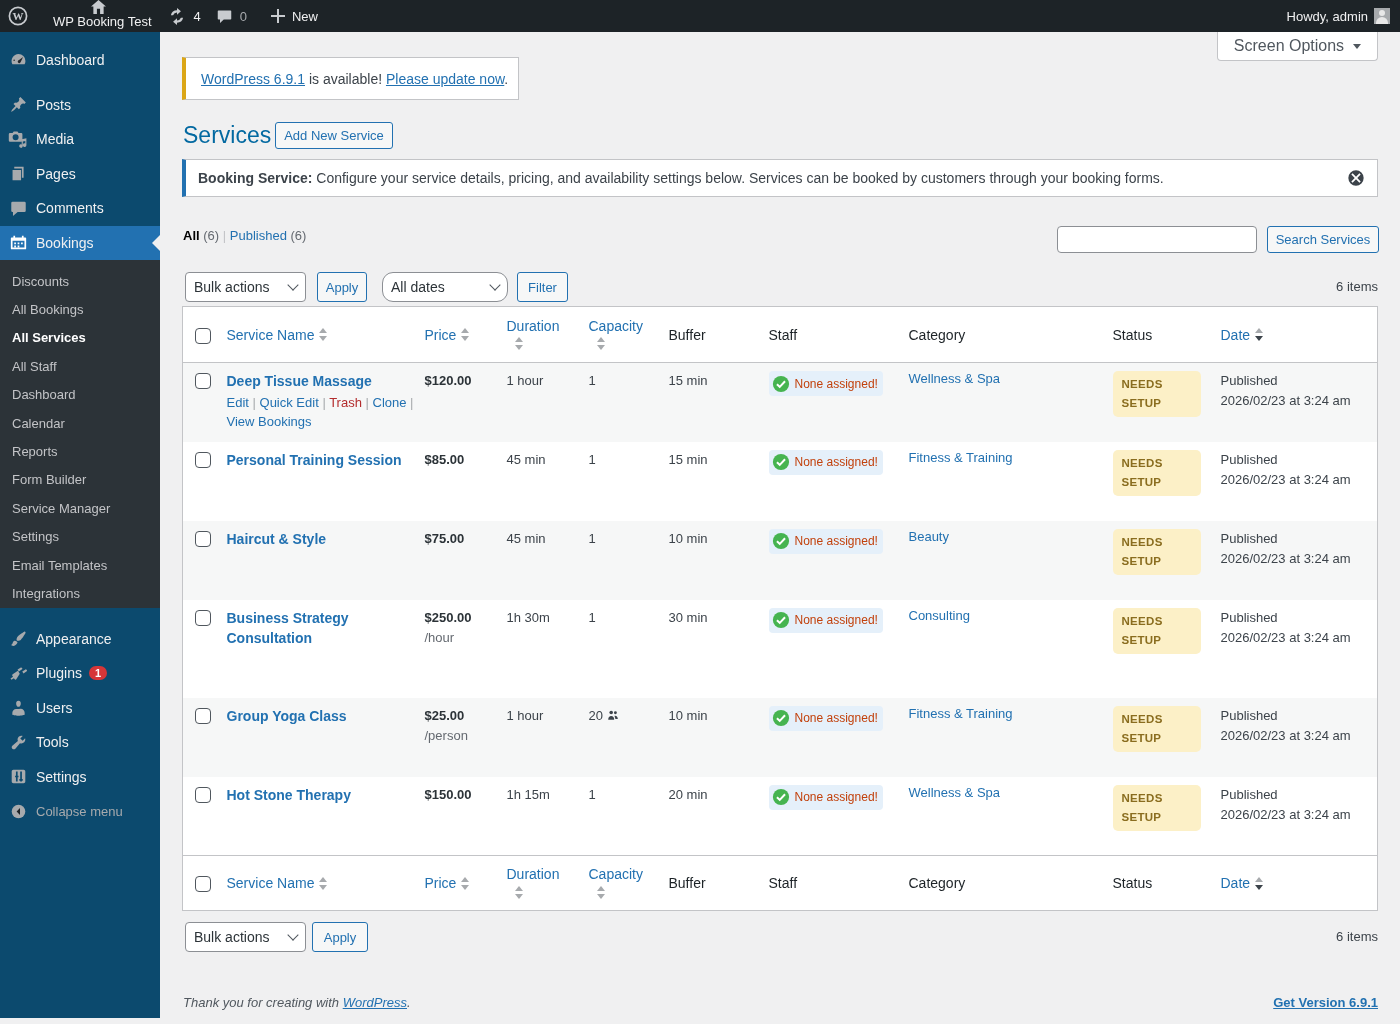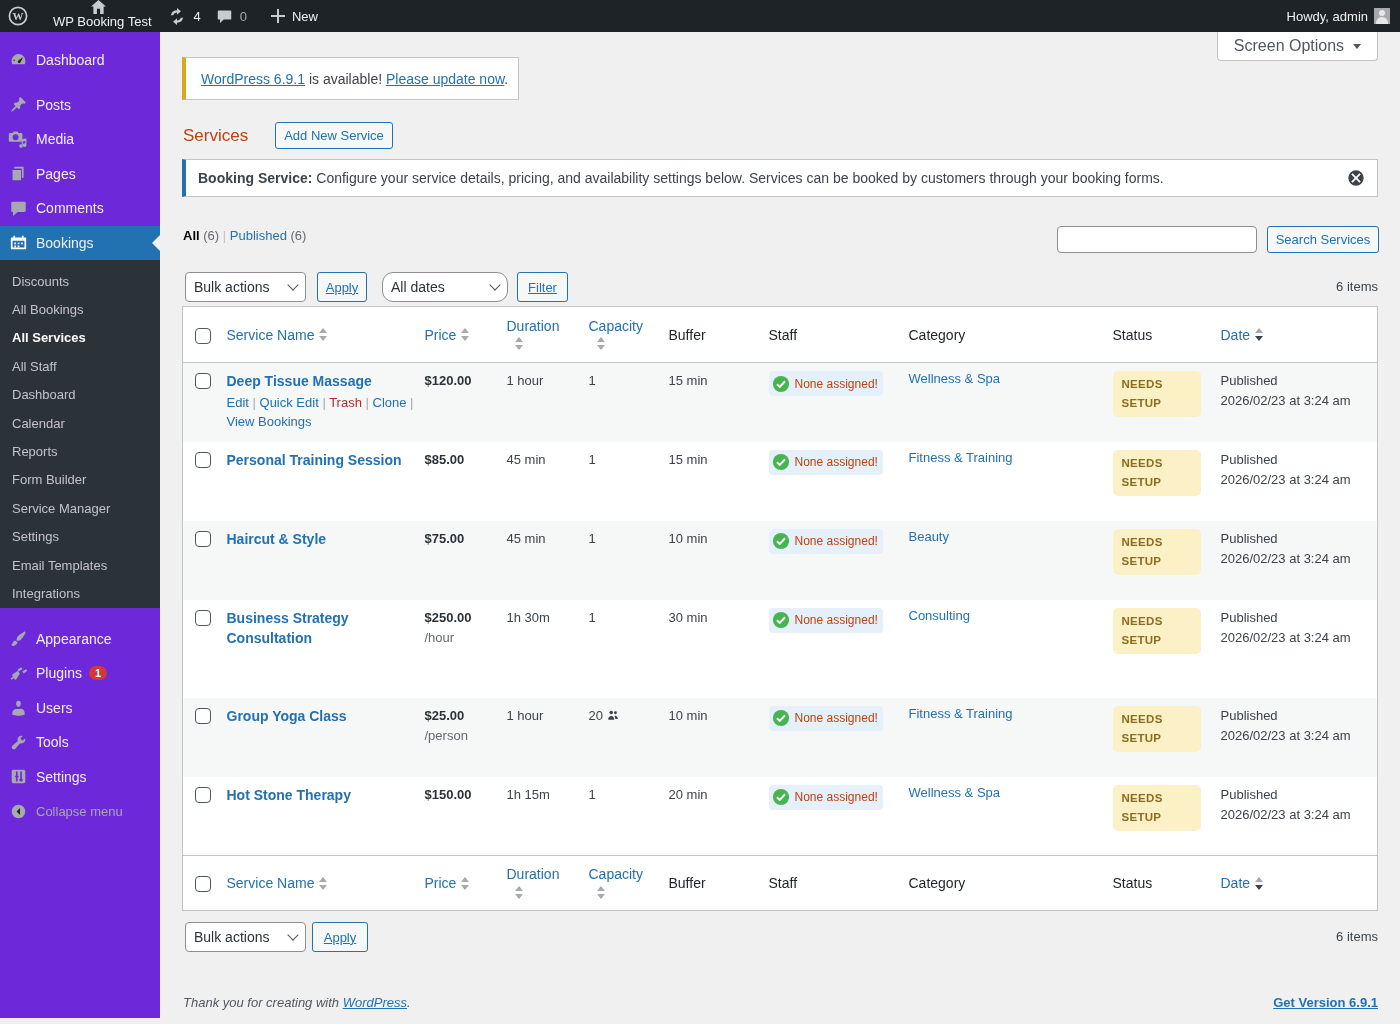--- a/index.html
+++ b/index.html
@@ -11,48 +11,48 @@
 
 #adminbar { position:absolute; top:0; left:0; width:1400px; height:32px; background:#1d2327; color:#f0f0f1; z-index:50; }
 #adminbar .lft { position:absolute; top:0; left:0; height:32px; display:flex; align-items:center; }
 .ab-item { display:flex; align-items:center; height:32px; color:#f0f0f1; font-size:13px; }
 #howdy { position:absolute; right:10px; top:0; height:32px; display:flex; align-items:center; color:#f0f0f1; font-size:13px; }
 #howdy .av { width:16px; height:16px; background:#a7aaad; margin-left:6px; position:relative; overflow:hidden; }
 #howdy .av .hd { position:absolute; width:6px; height:6px; border-radius:50%; background:#e8e8e8; left:5px; top:2px; }
 #howdy .av .bd { position:absolute; width:12px; height:8px; border-radius:6px 6px 0 0; background:#e8e8e8; left:2px; top:9px; }
 
 
-#sidemenu { position:absolute; top:32px; left:0; width:160px; height:986px; background:#6d28d9; z-index:40; }
+#sidemenu { position:absolute; top:32px; left:0; width:160px; height:986px; background:#0c4a6e; z-index:40; }
 .m-item { height:34.5px; display:flex; align-items:center; color:#f0f0f1; font-size:14px; position:relative; }
 .m-ico { width:36px; display:flex; justify-content:center; align-items:center; color:#a7aaad; flex:0 0 36px; }
 .m-sep { height:10px; }
 .m-item.cur { background:#2271b1; }
 .m-item.cur .m-ico { color:#fff; }
 .m-item.cur:after { content:""; position:absolute; right:0; top:50%; margin-top:-8px; border:8px solid transparent; border-right-color:#f0f0f1; }
 #submenu { background:#2c3338; padding:7px 0 0 0; }
 #submenu .s-item { height:28.4px; display:flex; align-items:center; padding-left:12px; color:#c3c4c7; font-size:13px; }
 #submenu .s-item.cur { color:#fff; font-weight:bold; }
 .badge-red { background:#d63638; color:#fff; border-radius:9px; font-size:11px; font-weight:bold; padding:1px 6px; margin-left:7px; }
 
 
 #content { position:absolute; top:32px; left:160px; width:1240px; height:992px; }
 #screenopts { position:absolute; top:0; right:22px; height:29px; background:#fff; border:1px solid #c3c4c7; border-top:none; border-radius:0 0 4px 4px; display:flex; align-items:center; padding:0 16px; color:#50575e; font-size:16px; }
 #updnag { position:absolute; top:25px; left:22px; width:337px; height:43px; background:#fff; border:1px solid #c3c4c7; border-left:4px solid #dba617; display:flex; align-items:center; padding-left:15px; font-size:14px; color:#3c434a; }
 #updnag a { text-decoration:underline; }
-h1 { position:absolute; top:90px; left:23px; font-size:17px; font-weight:400; color:#c2410c; line-height:27px; }
+h1 { position:absolute; top:90px; left:23px; font-size:23px; font-weight:400; color:#0369a1; line-height:27px; }
 #addnew { position:absolute; top:90px; left:115px; width:118px; height:27px; background:#f6f7f7; border:1px solid #2271b1; border-radius:3px; color:#2271b1; display:flex; align-items:center; justify-content:center; font-size:13px; }
 #booknotice { position:absolute; top:127px; left:22px; width:1196px; height:38px; background:#fff; border:1px solid #c3c4c7; border-left:4px solid #2271b1; display:flex; align-items:center; padding-left:12px; font-size:14px; color:#3c434a; }
 #booknotice .dismiss { position:absolute; right:12px; top:9px; width:18px; height:18px; }
 #tabs { position:absolute; top:196px; left:23px; font-size:13px; color:#646970; }
 #tabs b { color:#000; }
 #searchbox { position:absolute; top:194px; left:897px; width:200px; height:27px; background:#fff; border:1px solid #8c8f94; border-radius:4px; }
 #searchbtn { position:absolute; top:194px; left:1107px; width:112px; height:27px; background:#f6f7f7; border:1px solid #2271b1; border-radius:3px; color:#2271b1; display:flex; align-items:center; justify-content:center; font-size:13px; }
 .wpselect { background:#fff; border:1px solid #8c8f94; border-radius:4px; height:30px; display:flex; align-items:center; padding:0 8px; font-size:14px; color:#2c3338; position:relative; }
 .wpselect .chev { margin-left:auto; width:8px; height:8px; border-right:1.8px solid #50575e; border-bottom:1.8px solid #50575e; transform:rotate(45deg); margin-top:-4px; }
-.btn2 { background:#f6f7f7; border:1px solid #2271b1; border-radius:3px; color:#2271b1; display:flex; align-items:center; justify-content:center; font-size:13px;text-decoration:underline; }
+.btn2 { background:#f6f7f7; border:1px solid #2271b1; border-radius:3px; color:#2271b1; display:flex; align-items:center; justify-content:center; font-size:13px; }
 #nav-top { position:absolute; top:240px; left:22px; width:1196px; height:30px; }
 #nav-top .sel1 { position:absolute; left:3px; top:0; width:121px; }
 #nav-top .apply { position:absolute; left:135px; top:0; width:50px; height:30px; }
 #nav-top .sel2 { position:absolute; left:200px; top:0; width:126px;border-radius:11px; }
 #nav-top .filter { position:absolute; left:335px; top:0; width:51px; height:30px; }
 .items6 { position:absolute; right:0; top:7px; font-size:13px; color:#3c434a; }
 
 
 #tbl { position:absolute; top:274px; left:22px; width:1196px; border-collapse:collapse; background:#fff; border:1px solid #c3c4c7; table-layout:fixed; }
 #tbl th, #tbl td { text-align:left; vertical-align:top; padding:8px 8px; font-weight:normal; }

